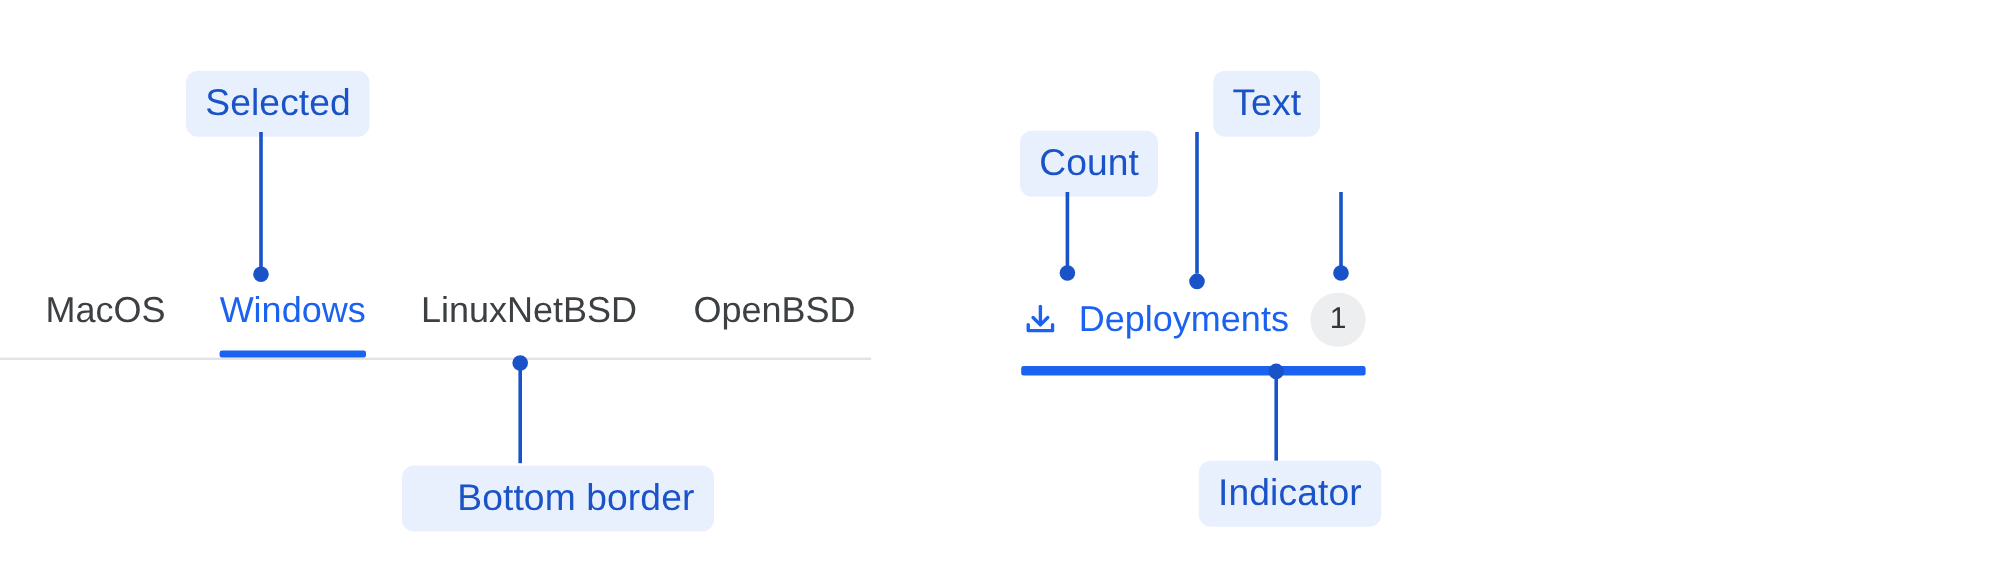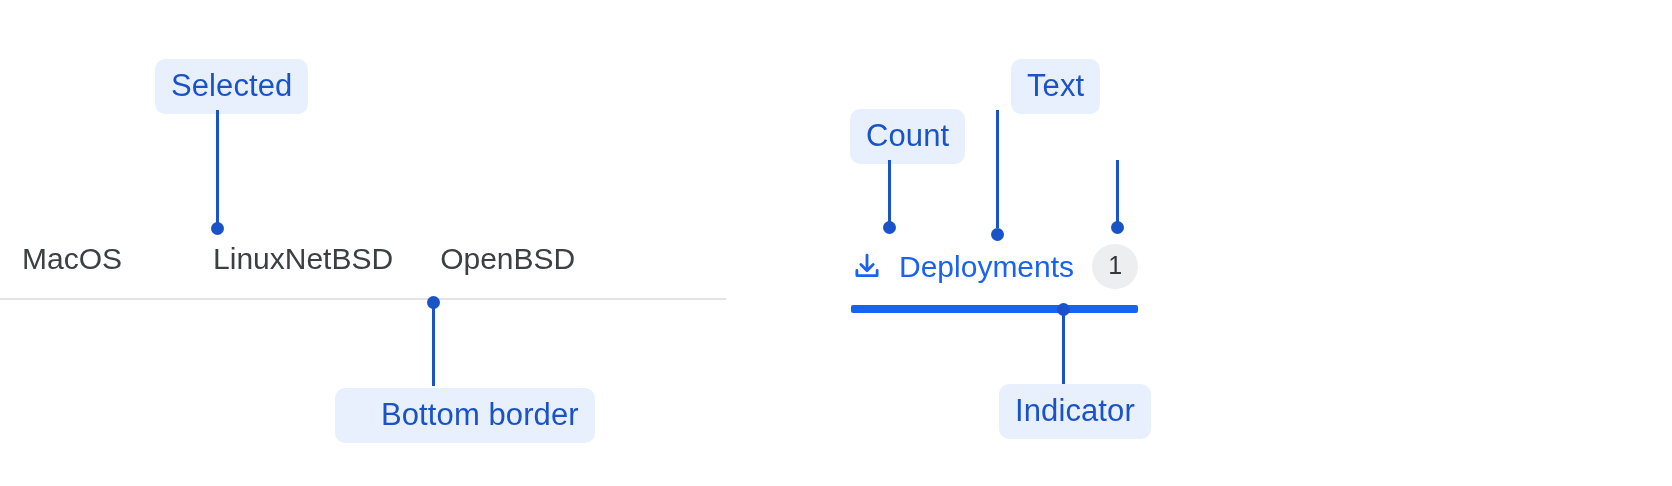--- a/index.html
+++ b/index.html
@@ -57,20 +57,21 @@
     width: 726px;
     height: 54px;
     border-bottom: 2px solid #e3e3e3;
   }
   .tabs-row {
     position: absolute;
     left: 0;
     top: 0;
     display: flex;
     align-items: center;
+    padding-left: 16px;
   }
   .tab {
     position: relative;
     font-size: 30px;
     line-height: 1;
     color: #3c4043;
     padding: 0 0 22px 0;
     white-space: nowrap;
   }
   .tab.selected {
@@ -142,20 +143,21 @@
   <div class="leader-dot" style="left:211px; top:222px;"></div>
 
   <div class="tabbar-left">
     <div class="tabs-row">
 
       <div class="tab" style="margin-left:22px;">
         <span>MacOS</span>
       </div>
 
       <div class="tab selected" style="margin-left:45px;">
+        <span>Windows</span>
         <span class="tab-underline"></span>
       </div>
 
       <div class="tab" style="margin-left:46px;">
         <span>Linux</span>
       </div>
 
       <div class="tab" style="">
         <span>NetBSD</span>
       </div>

